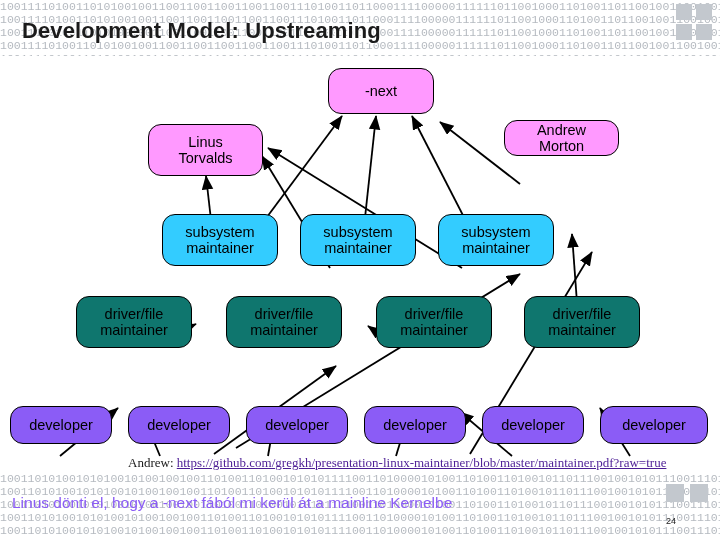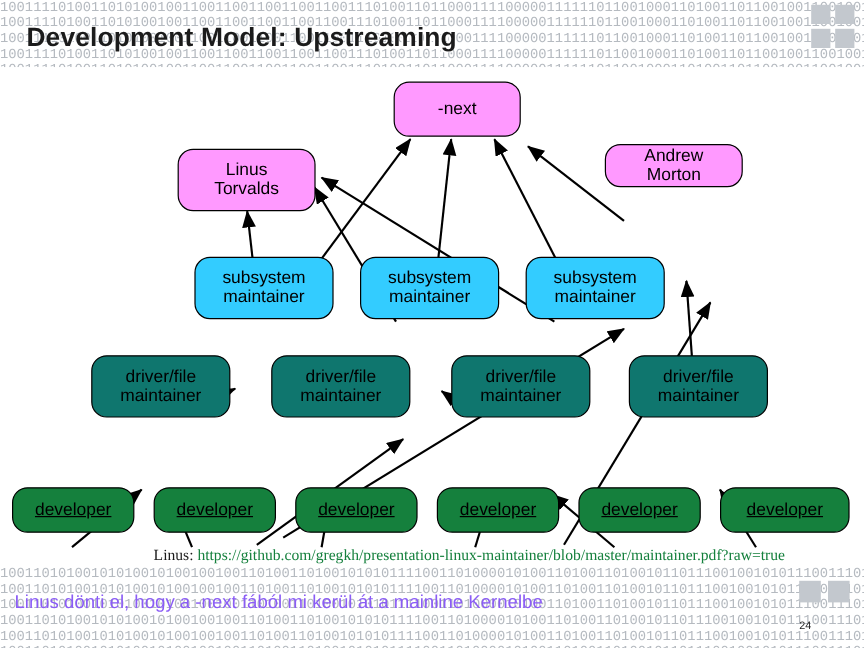--- a/index.html
+++ b/index.html
@@ -100,33 +100,33 @@
     font-size: 14.5px;
     color: #000000;
     line-height: 16px;
     white-space: pre-line;
     z-index: 3;
   }
   .n-next { background: #ff99ff; }
   .n-pink { background: #ff99ff; }
   .n-cyan { background: #33ccff; }
   .n-yellow { background: #0f766e; }
-  .n-green { background: #15803d; text-decoration: underline; }
+  .n-green { background: #8b5cf6; }
 
   
   #source {
     position: absolute;
     left: 128px;
     top: 455px;
     font-family: "Liberation Serif", serif;
     font-size: 13px;
     color: #1a1a1a;
     z-index: 6;
   }
-  #source .url { color: #15803d; }
+  #source .url { color: #4c1d95; text-decoration: underline; }
 
   
   #caption {
     position: absolute;
     left: 12px;
     top: 494px;
     font-size: 15.5px;
     color: #8b5cf6;
     font-family: "Liberation Sans", sans-serif;
     z-index: 6;
@@ -241,20 +241,20 @@
 
     <div class="node n-green" style="left:10px;  top:350px; width:102px; height:38px;">developer</div>
     <div class="node n-green" style="left:128px; top:350px; width:102px; height:38px;">developer</div>
     <div class="node n-green" style="left:246px; top:350px; width:102px; height:38px;">developer</div>
     <div class="node n-green" style="left:364px; top:350px; width:102px; height:38px;">developer</div>
     <div class="node n-green" style="left:482px; top:350px; width:102px; height:38px;">developer</div>
     <div class="node n-green" style="left:600px; top:350px; width:108px; height:38px;">developer</div>
   </div>
 
   <div id="source">
-    <span>Linus:</span>
+    <span>Andrew:</span>
     <span class="url">https://github.com/gregkh/presentation-linux-maintainer/blob/master/maintainer.pdf?raw=true</span>
   </div>
 
   <div id="caption">Linus dönti el, hogy a -next fából mi kerül át a mainline Kernelbe</div>
   <div id="pagenum">24</div>
 
 </div>
 
 </body></html>

